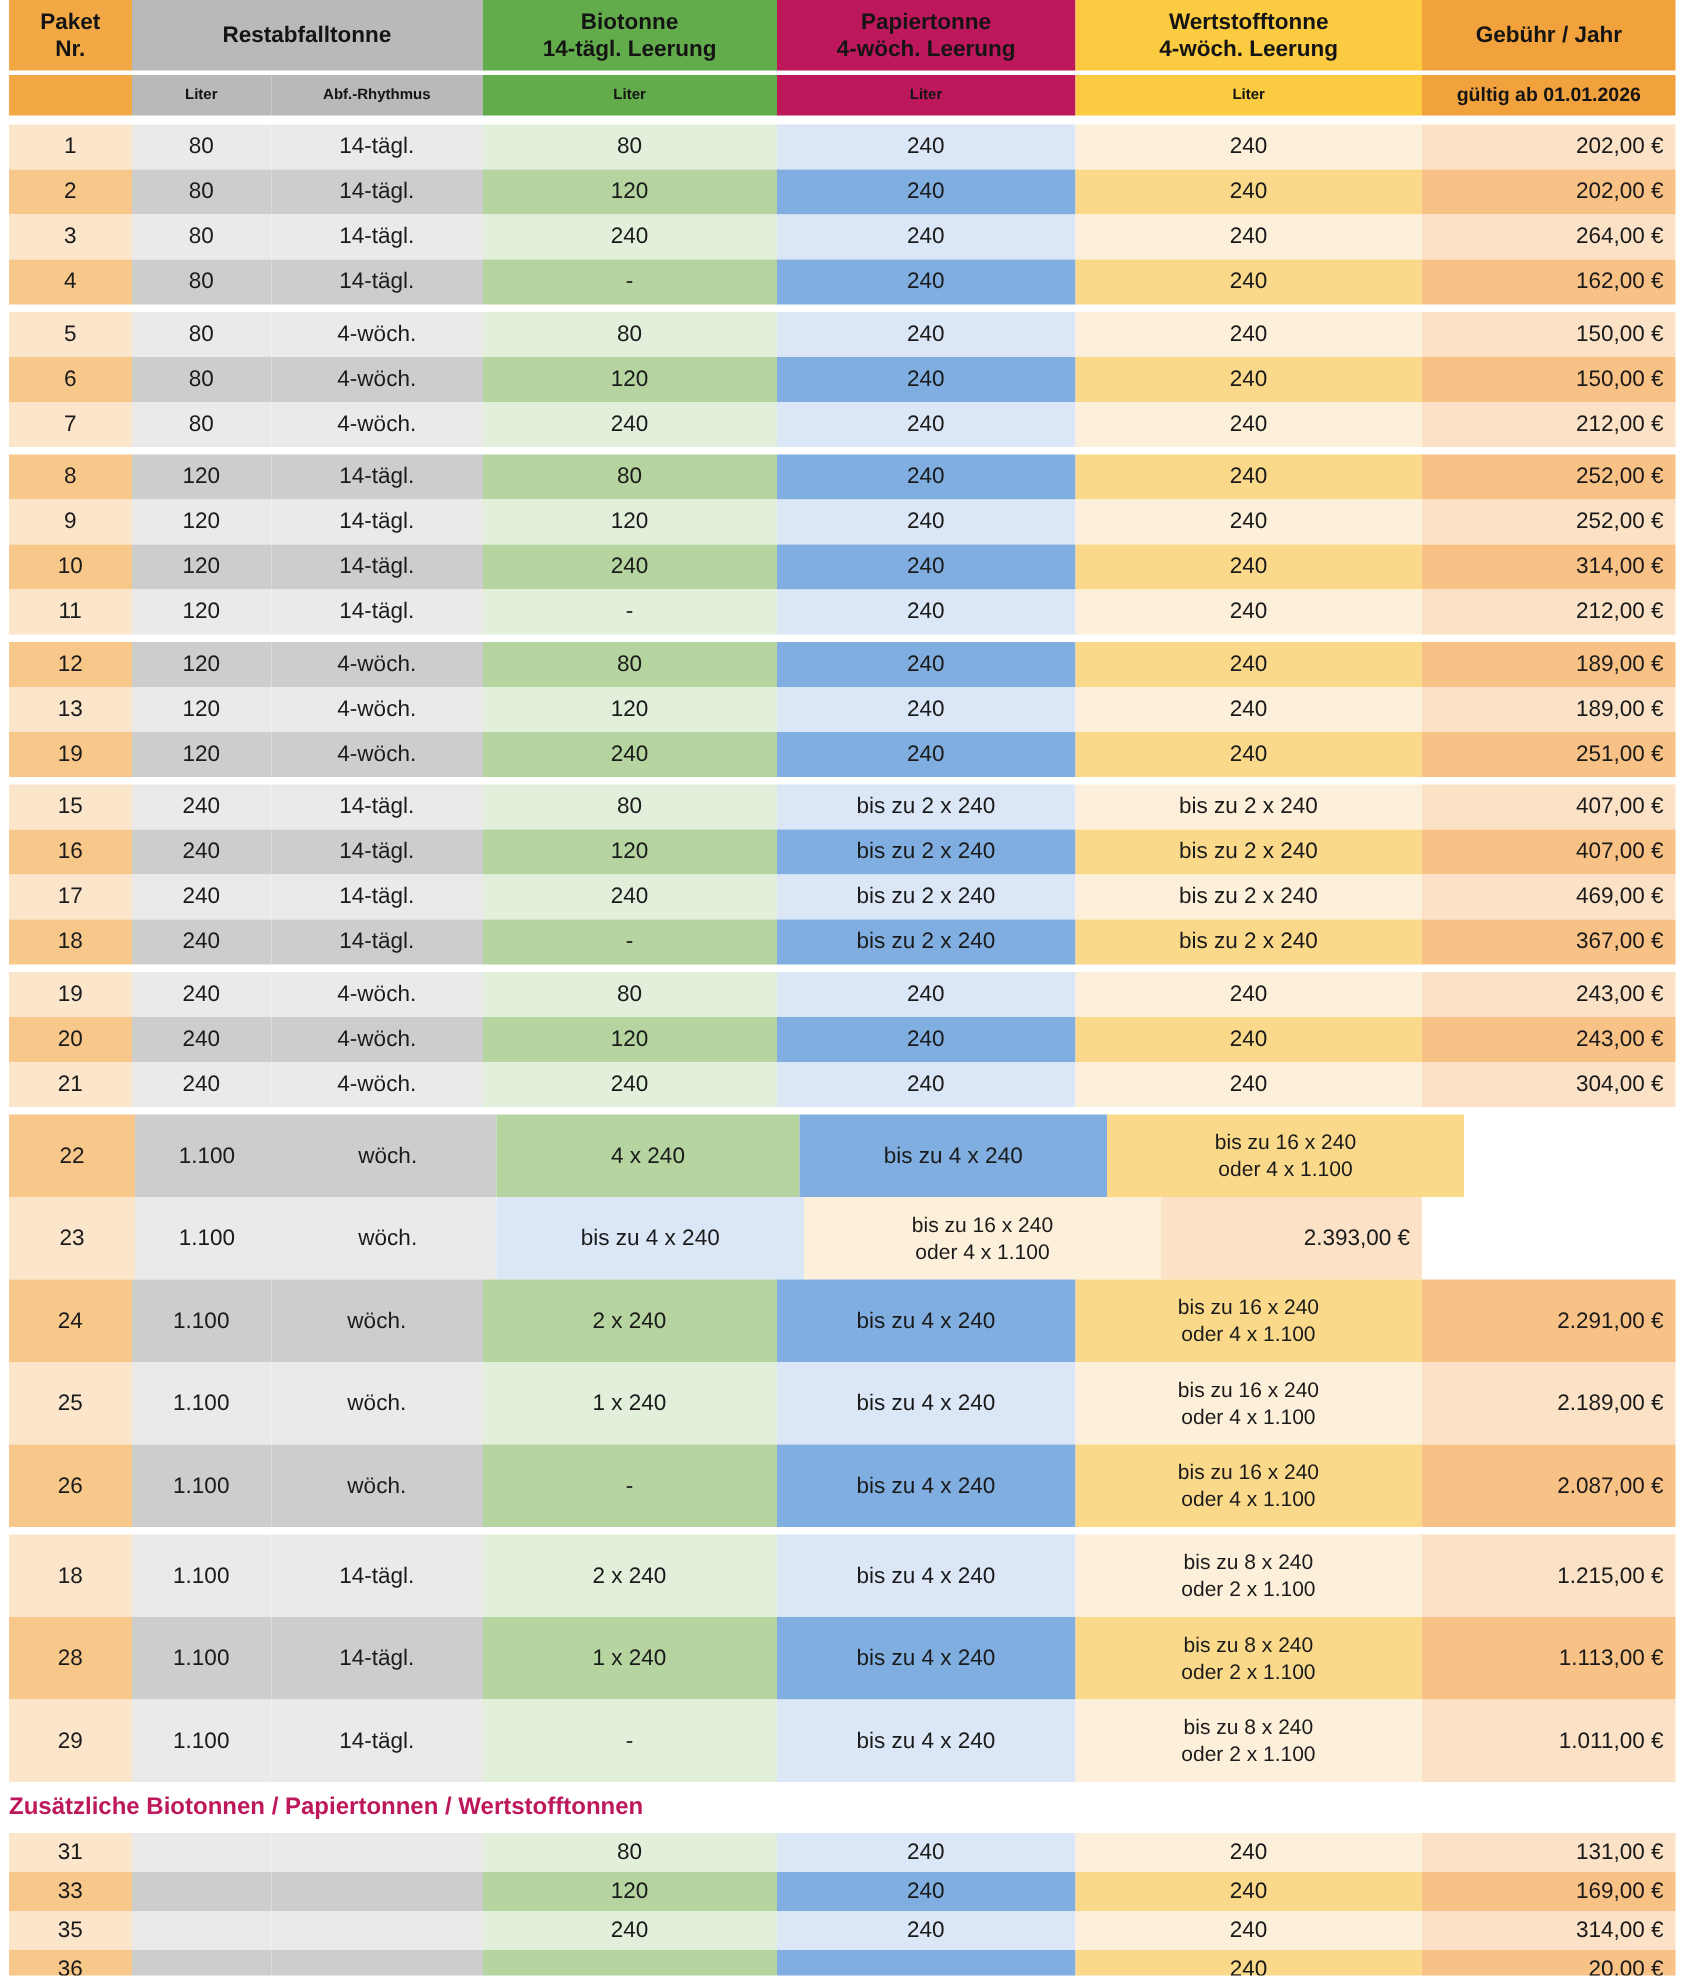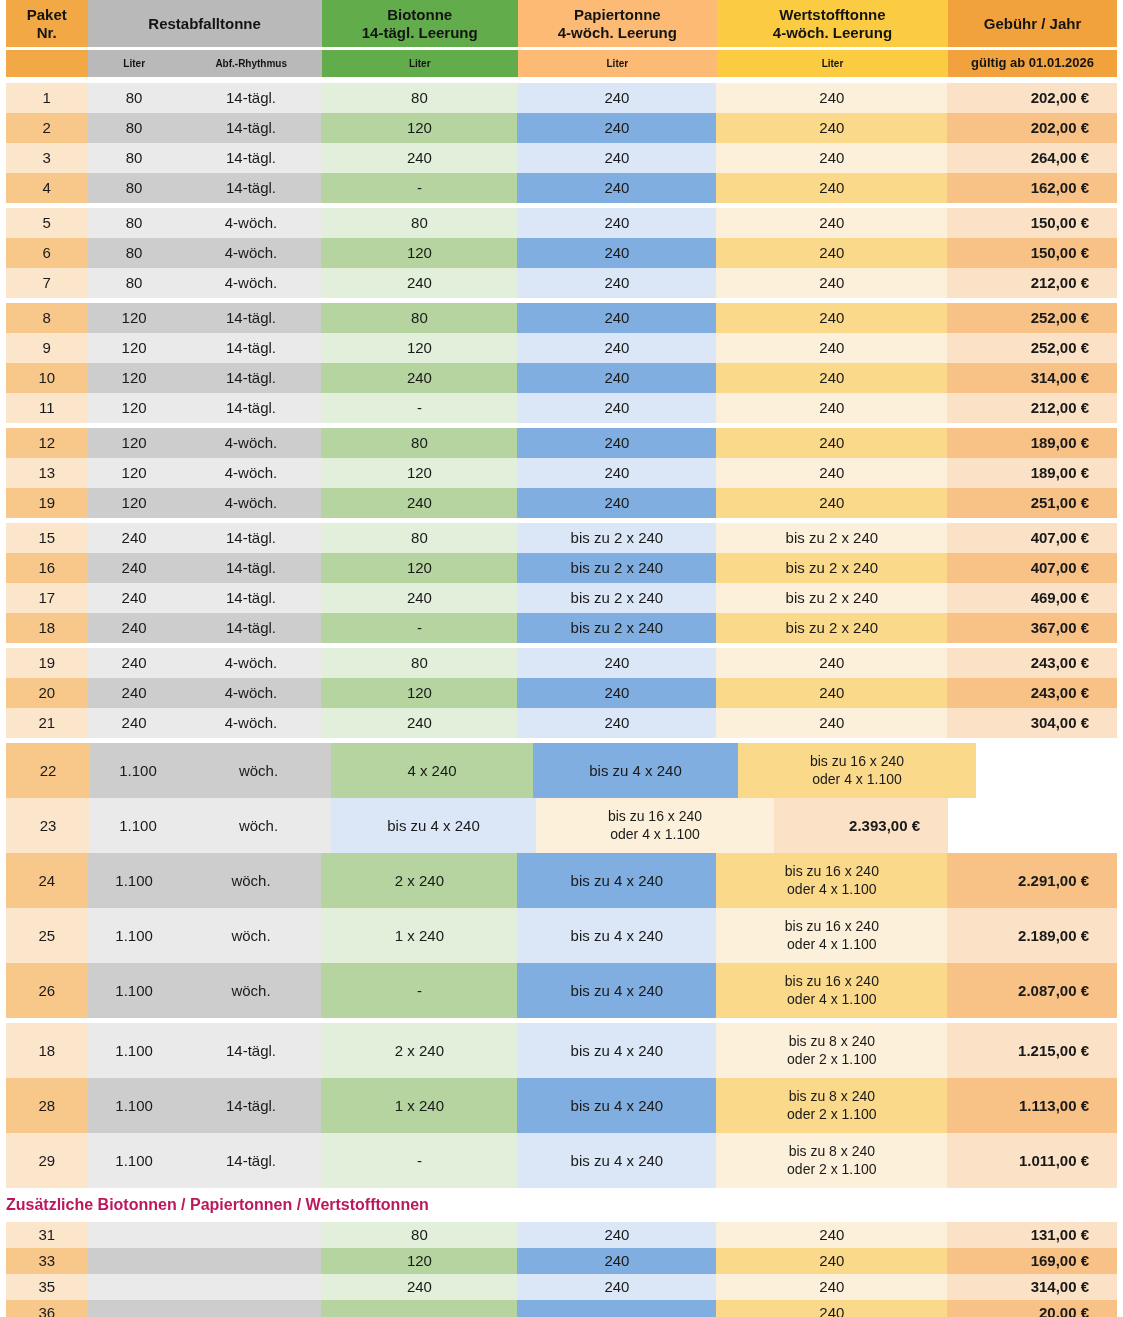--- a/index.html
+++ b/index.html
@@ -43,37 +43,37 @@
   }
 
   
   .col-nr     { width: 84px; }
   .col-rest-l { width: 96px; }
   .col-rest-r { width: 145px; }
   .col-rest   { width: 241px; }
   .col-bio    { width: 202px; }
   .col-pap    { width: 205px; }
   .col-wert   { width: 238px; }
-  .col-geb    { width: 174px; justify-content: flex-end; padding-right: 28px; font-weight: bold; }
+  .col-geb    { width: 174px; justify-content: flex-end; padding-right: 8px; }
 
   
   .hdr-row1 { height: 47px; }
   .hdr-row2 { height: 27px; margin-top: 3px; }
 
   .hdr-row1 .c, .hdr-row2 .c {
     font-weight: bold;
     font-size: 15px;
     color: #141414;
   }
   .hdr-row2 .c { font-size: 10px; }
 
   .h-orange  { background: #f2a945; }
   .h-grey    { background: #b9b9b9; }
   .h-green   { background: #63ac4c; }
-  .h-blue    { background: #fdba74; }
+  .h-blue    { background: #be185d; }
   .h-yellow  { background: #fbcb42; }
   .h-amber   { background: #f2a23c; }
 
   .col-geb.h-amber { justify-content: center; padding-right: 0; }
   .hdr-row2 .col-geb { font-size: 13px; justify-content: center; padding-right: 0; }
 
   
   .databand { margin-top: 6px; }
   .grp      { margin-top: 5px; }
 

